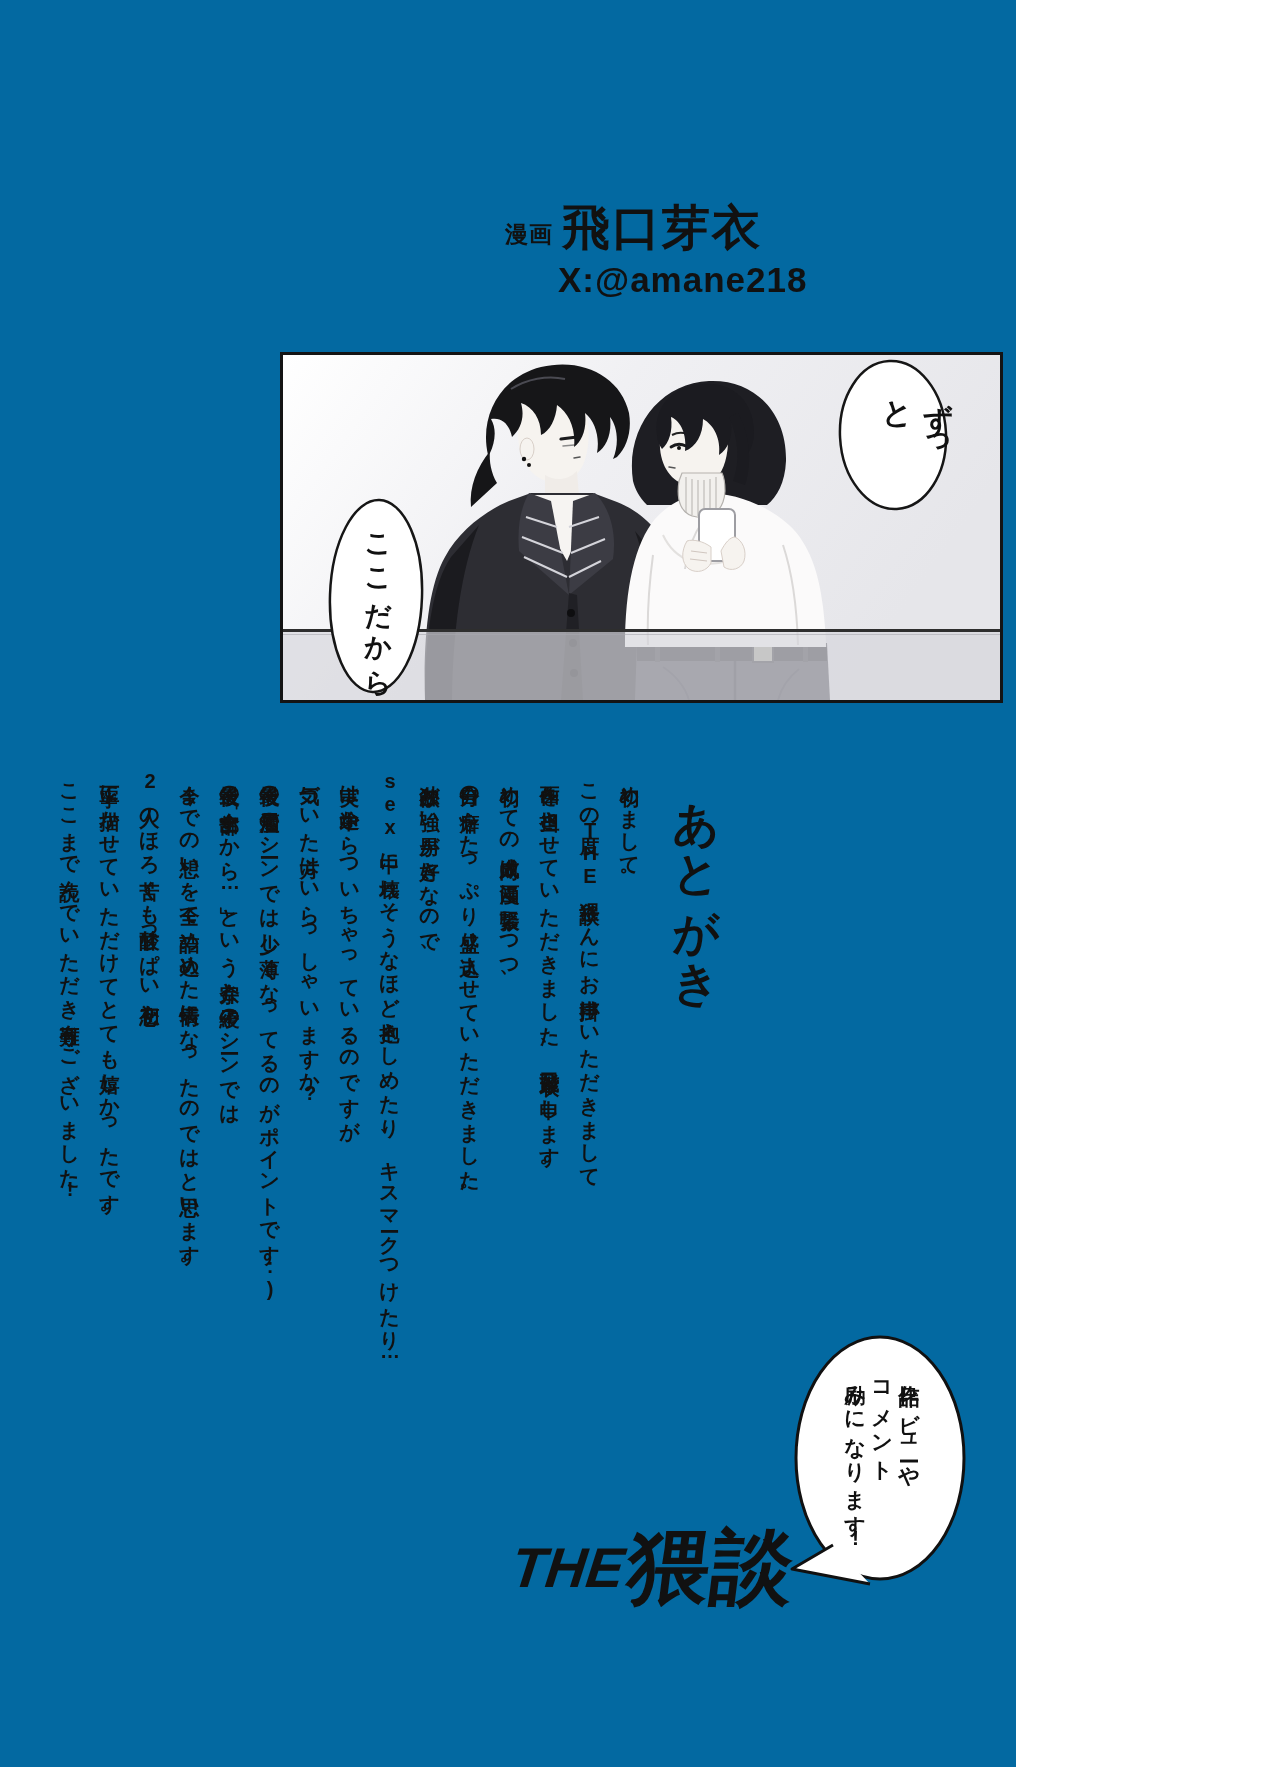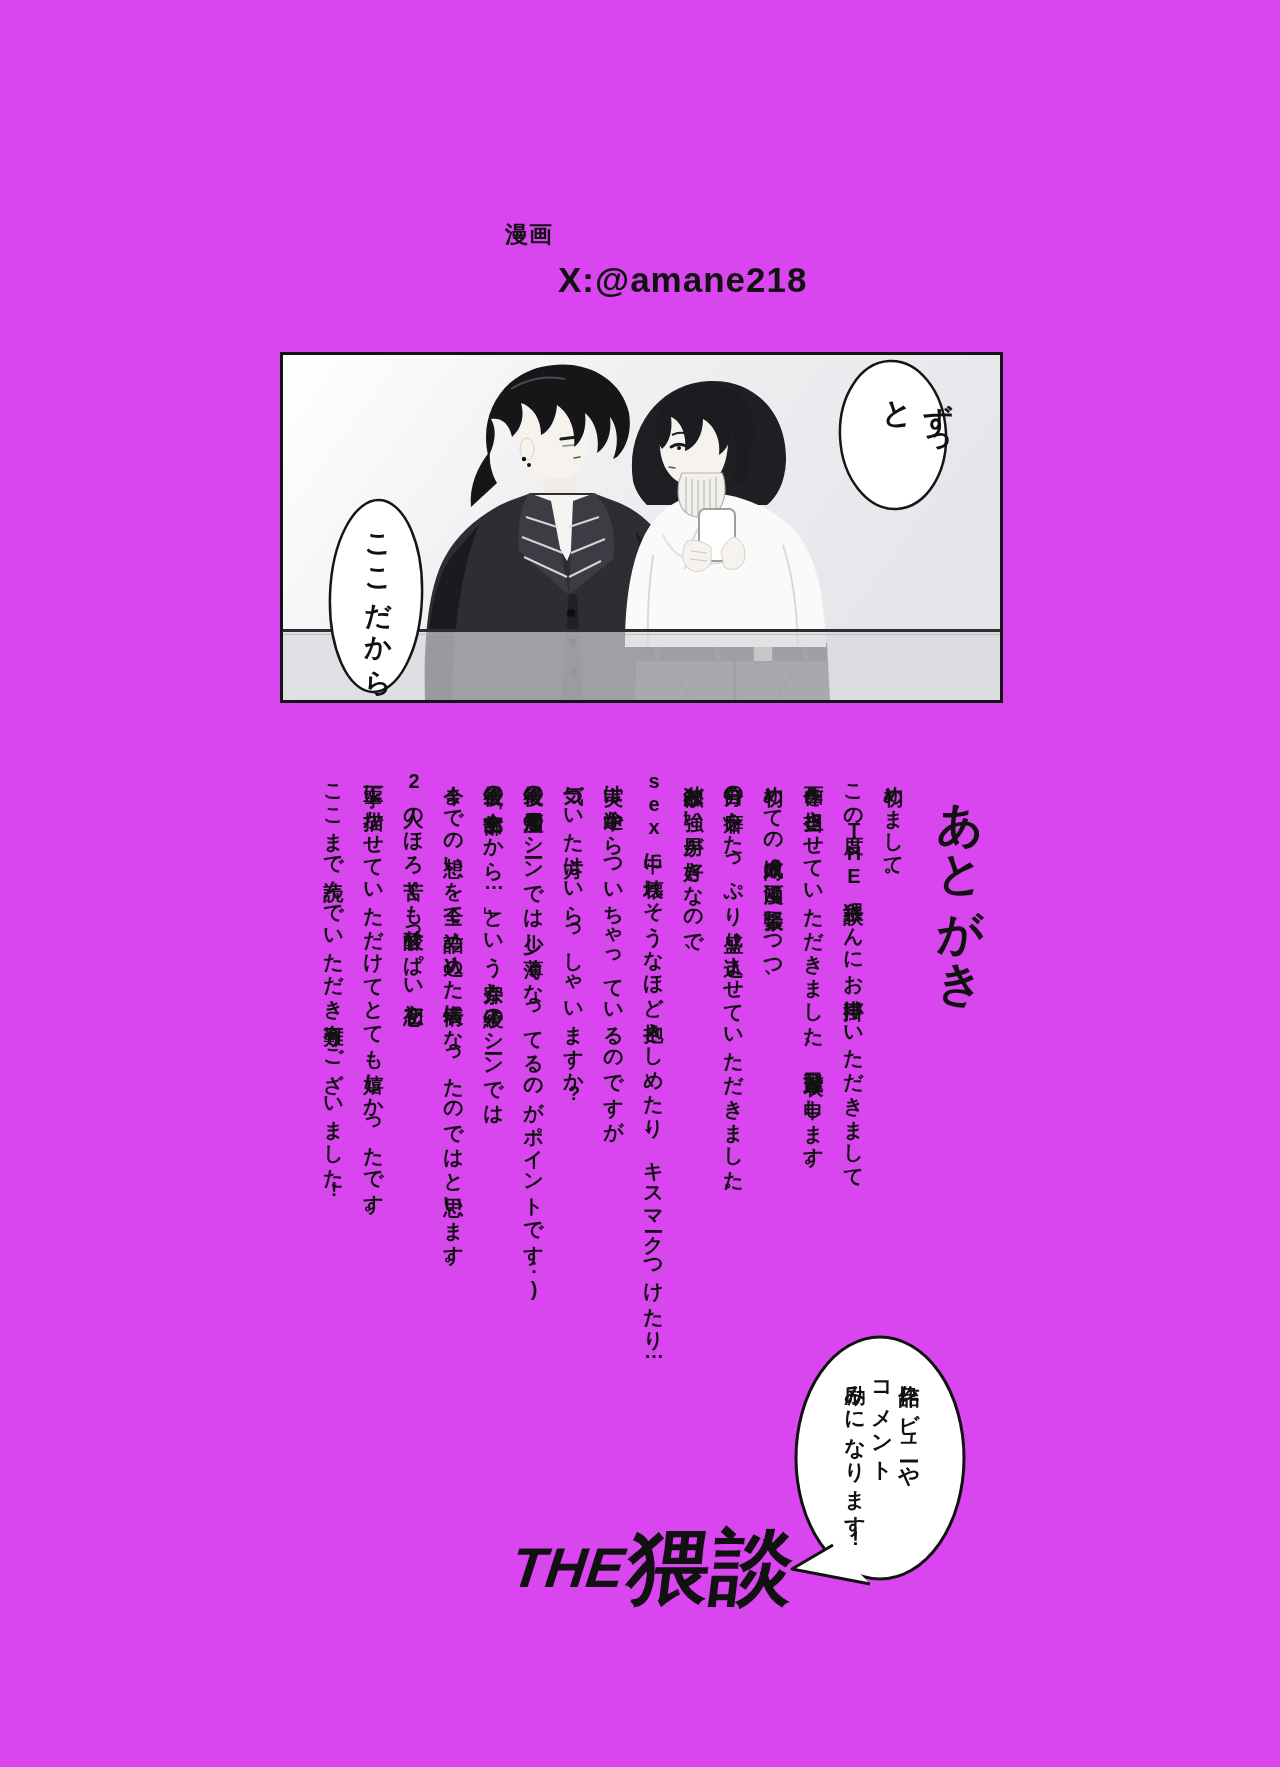--- a/index.html
+++ b/index.html
@@ -1,16 +1,16 @@
 <!DOCTYPE html>
 <html><head>
 <meta charset="utf-8">
 <style>
   html,body{margin:0;padding:0;background:#ffffff;}
-  #page{position:relative;width:1280px;height:1767px;background:#d946ef;overflow:hidden;
+  #page{position:relative;width:1016px;height:1767px;background:#0369a1;overflow:hidden;
         font-family:"Liberation Sans","DejaVu Sans",sans-serif;color:#111;}
   .abs{position:absolute;}
   
   .credit-label{left:505px;top:219px;font-size:23px;font-weight:700;letter-spacing:1px;}
   .artist-name{left:562px;top:196px;font-size:48px;font-weight:900;letter-spacing:2px;}
   .social{left:558px;top:260px;font-size:35px;font-weight:700;letter-spacing:1px;}
   
   .panel{left:280px;top:352px;width:717px;height:345px;border:3px solid #141414;box-sizing:content-box;}
   .panel svg{display:block;}
   
@@ -32,20 +32,21 @@
   .footer-bubble-svg{left:770px;top:1322px;}
   .footer-bubble-text{left:842px;top:1368px;height:215px;font-size:21px;font-weight:700;letter-spacing:2px;}
   .fb-line{line-height:27px;}
 </style>
 </head>
 <body>
 
 <div id="page">
 
   <div class="abs credit-label">漫画</div>
+  <div class="abs artist-name">飛口芽衣</div>
   <div class="abs social">X:@amane218</div>
 
   <div class="abs panel">
     <svg width="717" height="345" viewBox="0 0 717 345">
       <defs>
         <linearGradient id="pg" x1="0" y1="0" x2="1" y2="0.35">
           <stop offset="0" stop-color="#ffffff"></stop>
           <stop offset="0.45" stop-color="#f0f0f3"></stop>
           <stop offset="1" stop-color="#e6e6ea"></stop>
         </linearGradient>

